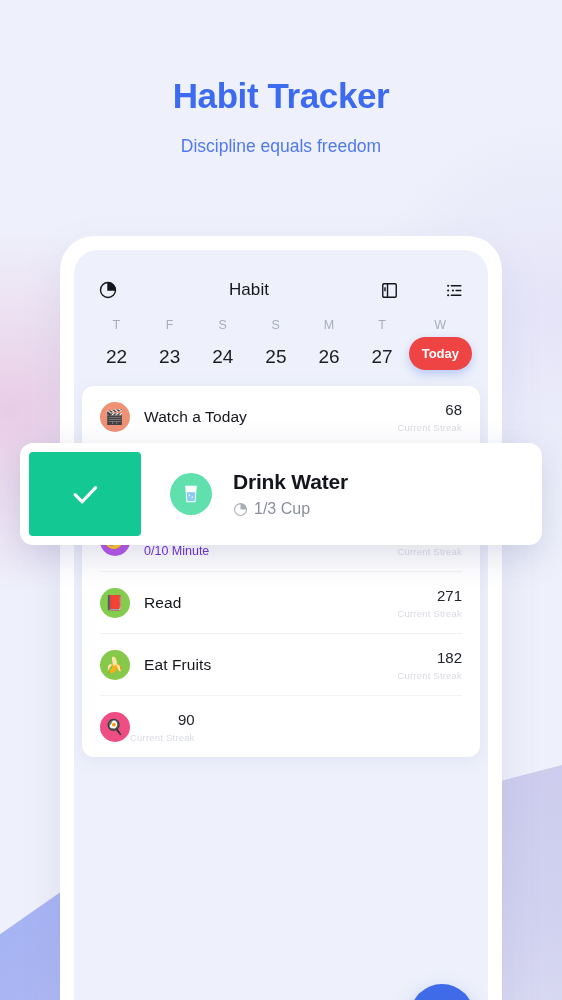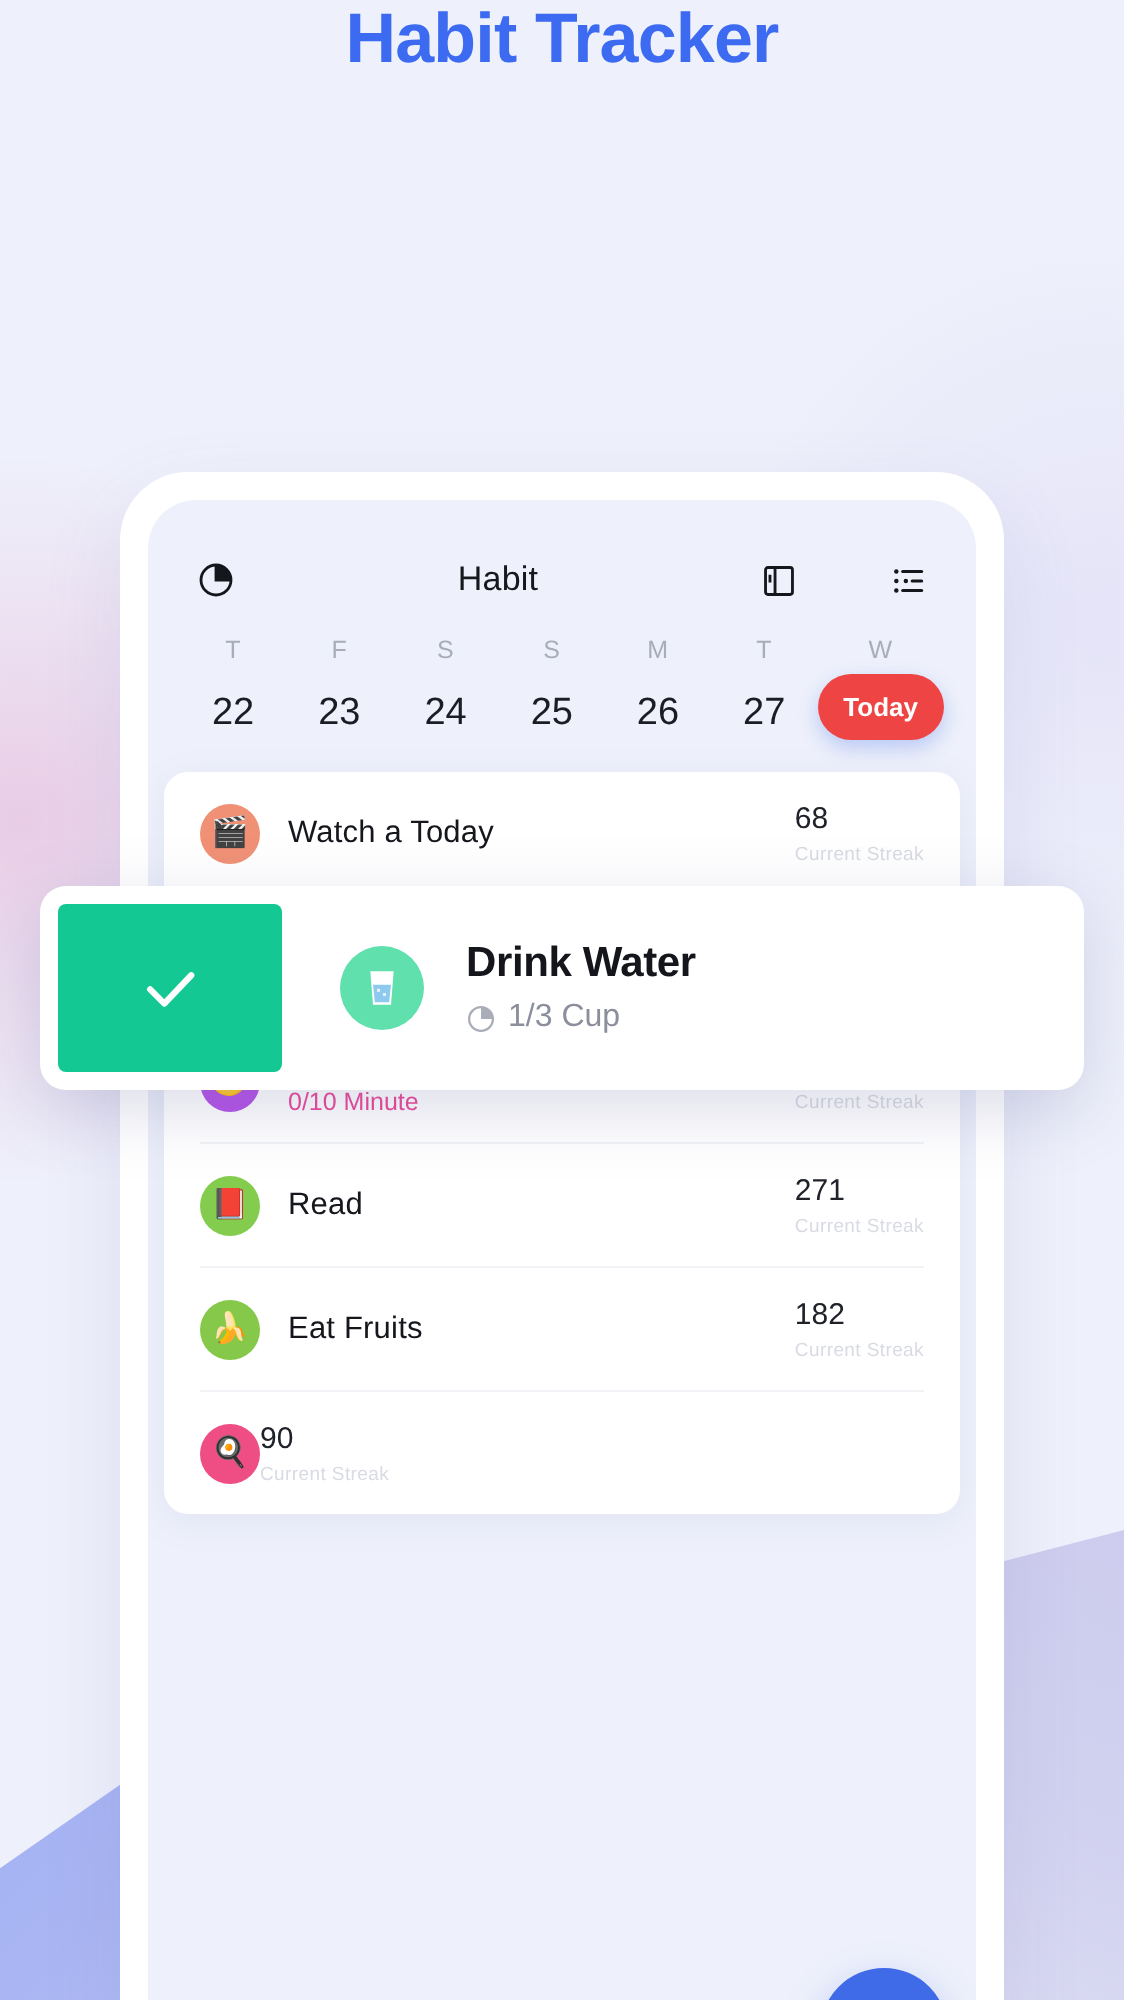--- a/index.html
+++ b/index.html
@@ -36,20 +36,21 @@
     position: absolute; right: -10px; bottom: 0;
     width: 250px; height: 270px;
     background: linear-gradient(200deg, #c9c7ec 0%, #cdcdee 50%, #dcdcf4 100%);
     clip-path: polygon(0% 36%, 100% 12%, 100% 100%, 0% 100%);
     opacity: .9;
   }
 
   
   #promo { position: absolute; top: 0; left: 0; right: 0; text-align: center; }
   .promo-title {
+    margin-top: 76px;
     font-size: 35px; font-weight: bold; letter-spacing: -0.4px;
     color: #3c6af0;
   }
   .promo-sub {
     margin-top: 20px;
     font-size: 17.5px; color: #5179ef; font-weight: normal;
   }
 
   
   #phone {
@@ -117,22 +118,22 @@
     position: relative;
   }
   .hicon {
     width: 30px; height: 30px; border-radius: 50%;
     flex: 0 0 30px;
     display: flex; align-items: center; justify-content: center;
     font-size: 15px; line-height: 1;
   }
   .htext { margin-left: 14px; flex: 1; min-width: 0; }
   .hname { font-size: 15.5px; color: #15171d; letter-spacing: .1px; }
-  .hsub { font-size: 12.5px; color: #ec4899; margin-top: 3px; display: flex; align-items: center; gap: 4px;}
-  .hright { text-align: left; }
+  .hsub { font-size: 12.5px; color: #6d28d9; margin-top: 3px; display: flex; align-items: center; gap: 4px;}
+  .hright { text-align: right; }
   .hstreak { font-size: 15px; color: #20222a; }
   .hlabel { font-size: 9.5px; color: #d9dbe3; margin-top: 4px; letter-spacing: .2px; }
   .row-sep { height: 1px; background: #f2f3f7; margin: 0 18px; }
 
   
   #drag-card {
     position: absolute;
     left: 20px; top: 443px;
     width: 522px; height: 102px;
     background: #fff;
@@ -174,20 +175,21 @@
 
 <div id="bg-layer">
   <div class="glow-left"></div>
   <div class="glow-right"></div>
   <div class="tri-left"></div>
   <div class="tri-right"></div>
 </div>
 
 <div id="promo">
   <div class="promo-title">Habit Tracker</div>
+  <div class="promo-sub">Discipline equals freedom</div>
 </div>
 
 <div id="phone">
   <div class="screen">
 
     <div class="appbar">
       <div class="icon-btn">
         <svg width="20" height="20" viewBox="0 0 24 24" fill="none" stroke="#15171d" stroke-width="1.7">
           <circle cx="12" cy="12" r="9"></circle>
           <path d="M12 3 L12 12 L21 12" stroke-width="1.7"></path>

